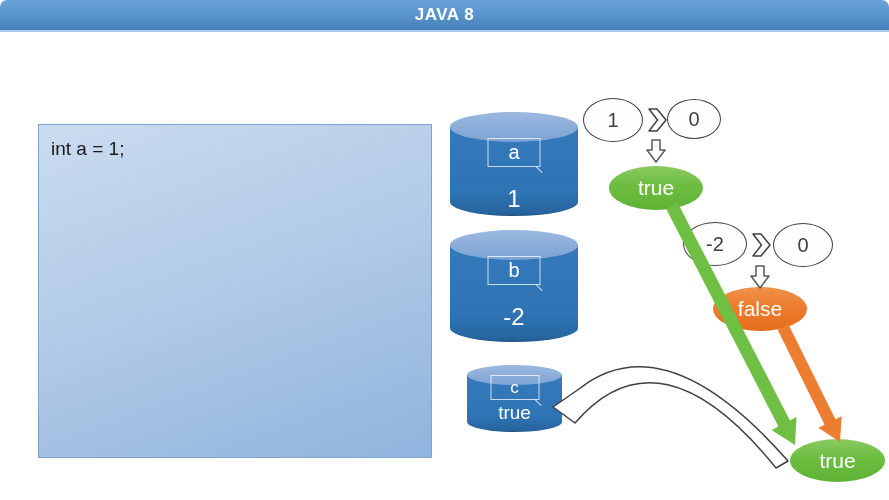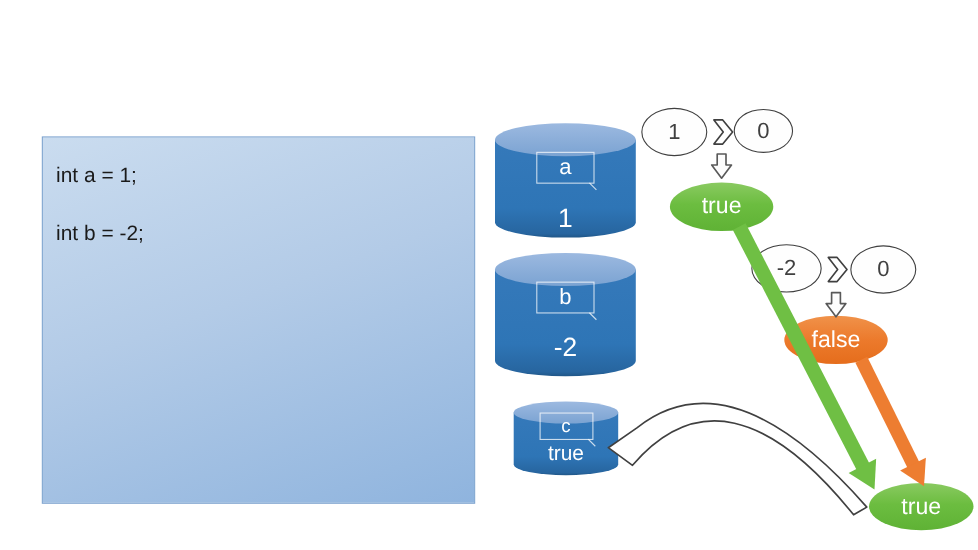--- a/index.html
+++ b/index.html
@@ -20,21 +20,21 @@
   .title{
     position:absolute;left:58px;top:40px;margin:0;
     font-size:38px;font-weight:400;letter-spacing:-1px;
     color:#4c8bc8;white-space:nowrap;
   }
   
   .code-box{
     position:absolute;left:38px;top:124px;width:394px;height:334px;
     background:linear-gradient(160deg,#cadcef 0%,#b3cbe7 45%,#8fb4de 100%);
     border:1px solid #7da3cf;box-sizing:border-box;
-    padding:24px 10px 0 12px;
+    padding:13px 10px 0 12px;
   }
   .code-line{
     font-size:19px;color:#1a1a1a;height:19px;margin-bottom:34px;white-space:pre;
   }
   
   .cyl{position:absolute;}
   .cyl-top{
     position:absolute;left:0;right:0;top:0;height:30px;border-radius:50%;
     background:linear-gradient(180deg,#9cb9e0,#7ba3d2);
   }
@@ -76,25 +76,27 @@
   .res.green{background:linear-gradient(180deg,#8aca61 0%,#6cbd40 45%,#5fb235 100%);}
   .res.orange{background:linear-gradient(180deg,#f0924a 0%,#ec7a2c 50%,#e56d1c 100%);text-align:right;}
   
   .overlay{position:absolute;left:0;top:0;width:889px;height:500px;pointer-events:none;}
 </style>
 </head>
 <body>
 
 <div class="stage">
 
+  <header class="banner">
+    <span>JAVA 8</span>
+  </header>
 
 
   <div class="code-box">
     <div class="code-line">int a = 1;</div>
-    <div class="code-line">int b = -2;</div>
   </div>
 
   <div class="cyl" style="left:450px;top:112px;width:128px;height:104px">
     <div class="cyl-body"></div>
     <div class="cyl-top"></div>
     <div class="var-tag">
       <span>a</span>
     </div>
     <div class="var-value">1</div>
   </div>

